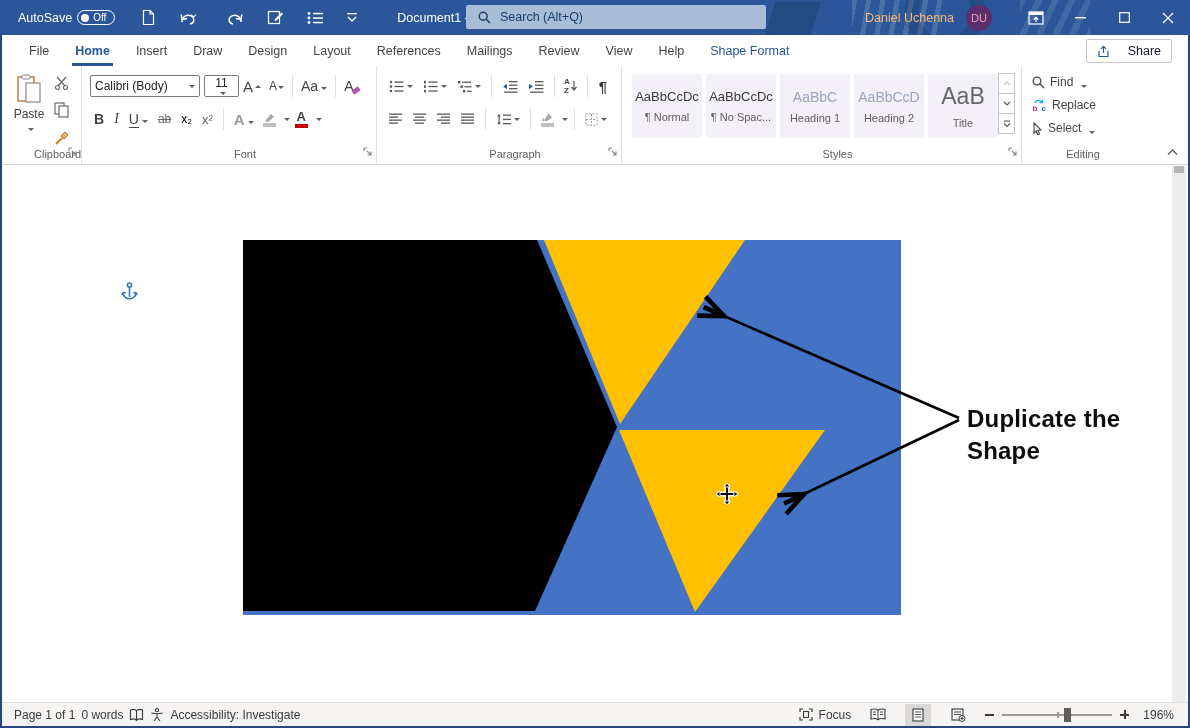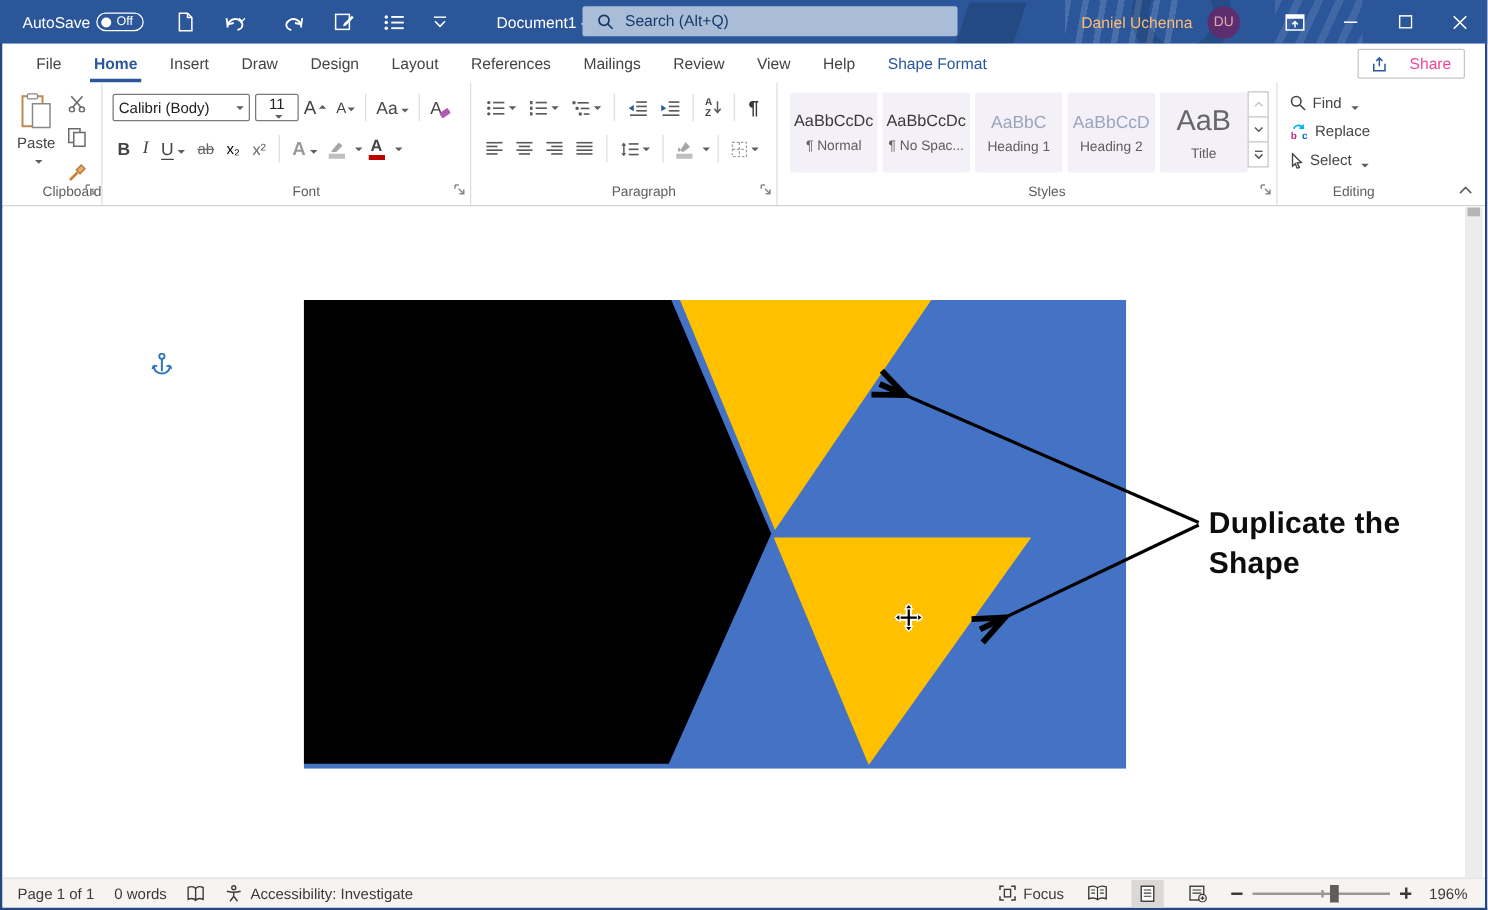--- a/index.html
+++ b/index.html
@@ -25,21 +25,21 @@
   .username { color:#fdba74; margin-right:12px; }
   .avatar { width:26px; height:26px; border-radius:50%; background:#5c2e6e; color:#e9a4ae; font-size:11px; display:flex; align-items:center; justify-content:center; margin-right:22px; }
   .winbtn { width:44px; height:35px; display:flex; align-items:center; justify-content:center; }
 
   
   .tabsrow { position:absolute; left:0; top:35px; width:1186px; height:31px; background:#fff; display:flex; align-items:center; padding-left:14px; font-size:12.5px; color:#444; }
   .tab { padding:0 13px; height:31px; display:flex; align-items:center; position:relative; }
   .tab.active { color:#2b579a; font-weight:bold; }
   .tab.active::after { content:""; position:absolute; left:10px; right:10px; bottom:0; height:3px; background:#2b579a; }
   .tab.contextual { color:#2b579a; }
-  .share-btn { position:absolute; right:16px; top:4px; height:24px; border:1px solid #c8c6c4; border-radius:2px; display:flex; align-items:center; gap:18px; padding:0 10px; color:#ec4899; font-size:12.5px; }
+  .share-btn { position:absolute; right:16px; top:4px; height:24px; border:1px solid #c8c6c4; border-radius:2px; display:flex; align-items:center; gap:18px; padding:0 10px; color:#0f172a; font-size:12.5px; }
 
   
   .ribbon { position:absolute; left:0; top:66px; width:1186px; height:99px; background:#fff; border-bottom:1px solid #d5d3d1; display:flex; font-size:12px; color:#444; }
   .group { position:relative; height:98px; border-right:1px solid #e1dfdd; }
   .grp-label { position:absolute; bottom:4px; left:0; right:0; text-align:center; font-size:11px; color:#605e5c;padding-left:32px; }
   .launcher { position:absolute; bottom:5px; right:4px; }
   .chev { display:inline-block; width:0; height:0; border:3px solid transparent; border-top:3.5px solid #605e5c; margin-left:3px; transform:translateY(2px); }
   .chev-up { display:inline-block; width:0; height:0; border:3px solid transparent; border-bottom:3.5px solid #605e5c; margin-left:2px; transform:translateY(-4px); }
   .vdiv { width:1px; background:#e1dfdd; height:22px; margin:0 4px; align-self:center; }
   .icnbtn { display:inline-flex; align-items:center; justify-content:center; padding:2px 4px; }
@@ -94,21 +94,21 @@
   .docarea { position:absolute; left:0; top:166px; width:1186px; height:536px; background:#fff; }
   .anchor { position:absolute; left:119px; top:116px; }
   .canvas-svg { position:absolute; left:241px; top:74px; }
   .overlay-svg { position:absolute; left:0; top:0; pointer-events:none; }
   .annotation { position:absolute; left:965px; top:237px; width:195px; font-weight:bold; font-size:24px; color:#0d0d0d; line-height:1.35; letter-spacing:.2px; }
   .scrollbar { position:absolute; right:2px; top:0; width:14px; height:536px; background:#ececec; }
   .scroll-thumb { position:absolute; top:0; left:2px; width:10px; height:7px; background:#b5b5b5; }
 
   
   .statusbar { position:absolute; left:0; top:702px; width:1186px; height:24px; background:#f5f4f3; border-top:1px solid #e1dfdd; display:flex; align-items:center; font-size:12px; color:#3b3a39; }
-  .sb-left { display:flex; align-items:center; gap:16px; padding-left:12px; }
+  .sb-left { display:flex; align-items:center; gap:6px; padding-left:12px; }
   .sb-right { margin-left:auto; display:flex; align-items:center; gap:14px; padding-right:14px; }
   .sb-item { display:flex; align-items:center; gap:6px; }
   .viewbtn { width:26px; height:22px; display:flex; align-items:center; justify-content:center; }
   .viewbtn.active { background:#dbd9d7; }
   .zoomctl { display:flex; align-items:center; gap:8px; }
   .zminus { width:9px; height:2px; background:#3b3a39; }
   .zplus { position:relative; width:9px; height:9px; }
   .zplus::before { content:""; position:absolute; left:0; top:4px; width:9px; height:1.6px; background:#3b3a39; }
   .zplus::after { content:""; position:absolute; left:4px; top:0; width:1.6px; height:9px; background:#3b3a39; }
   .ztrack { position:relative; width:110px; height:2px; background:#9b9997; }

